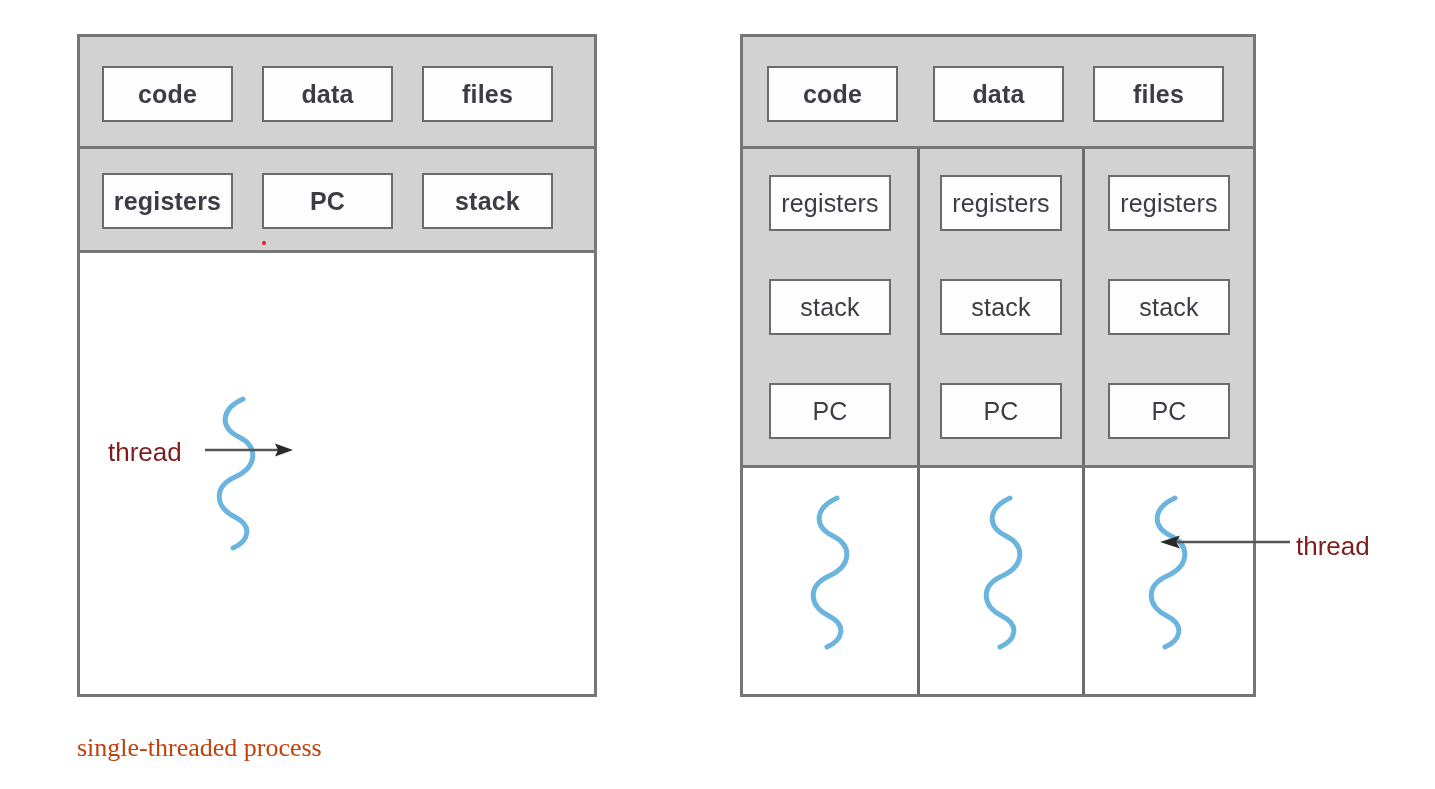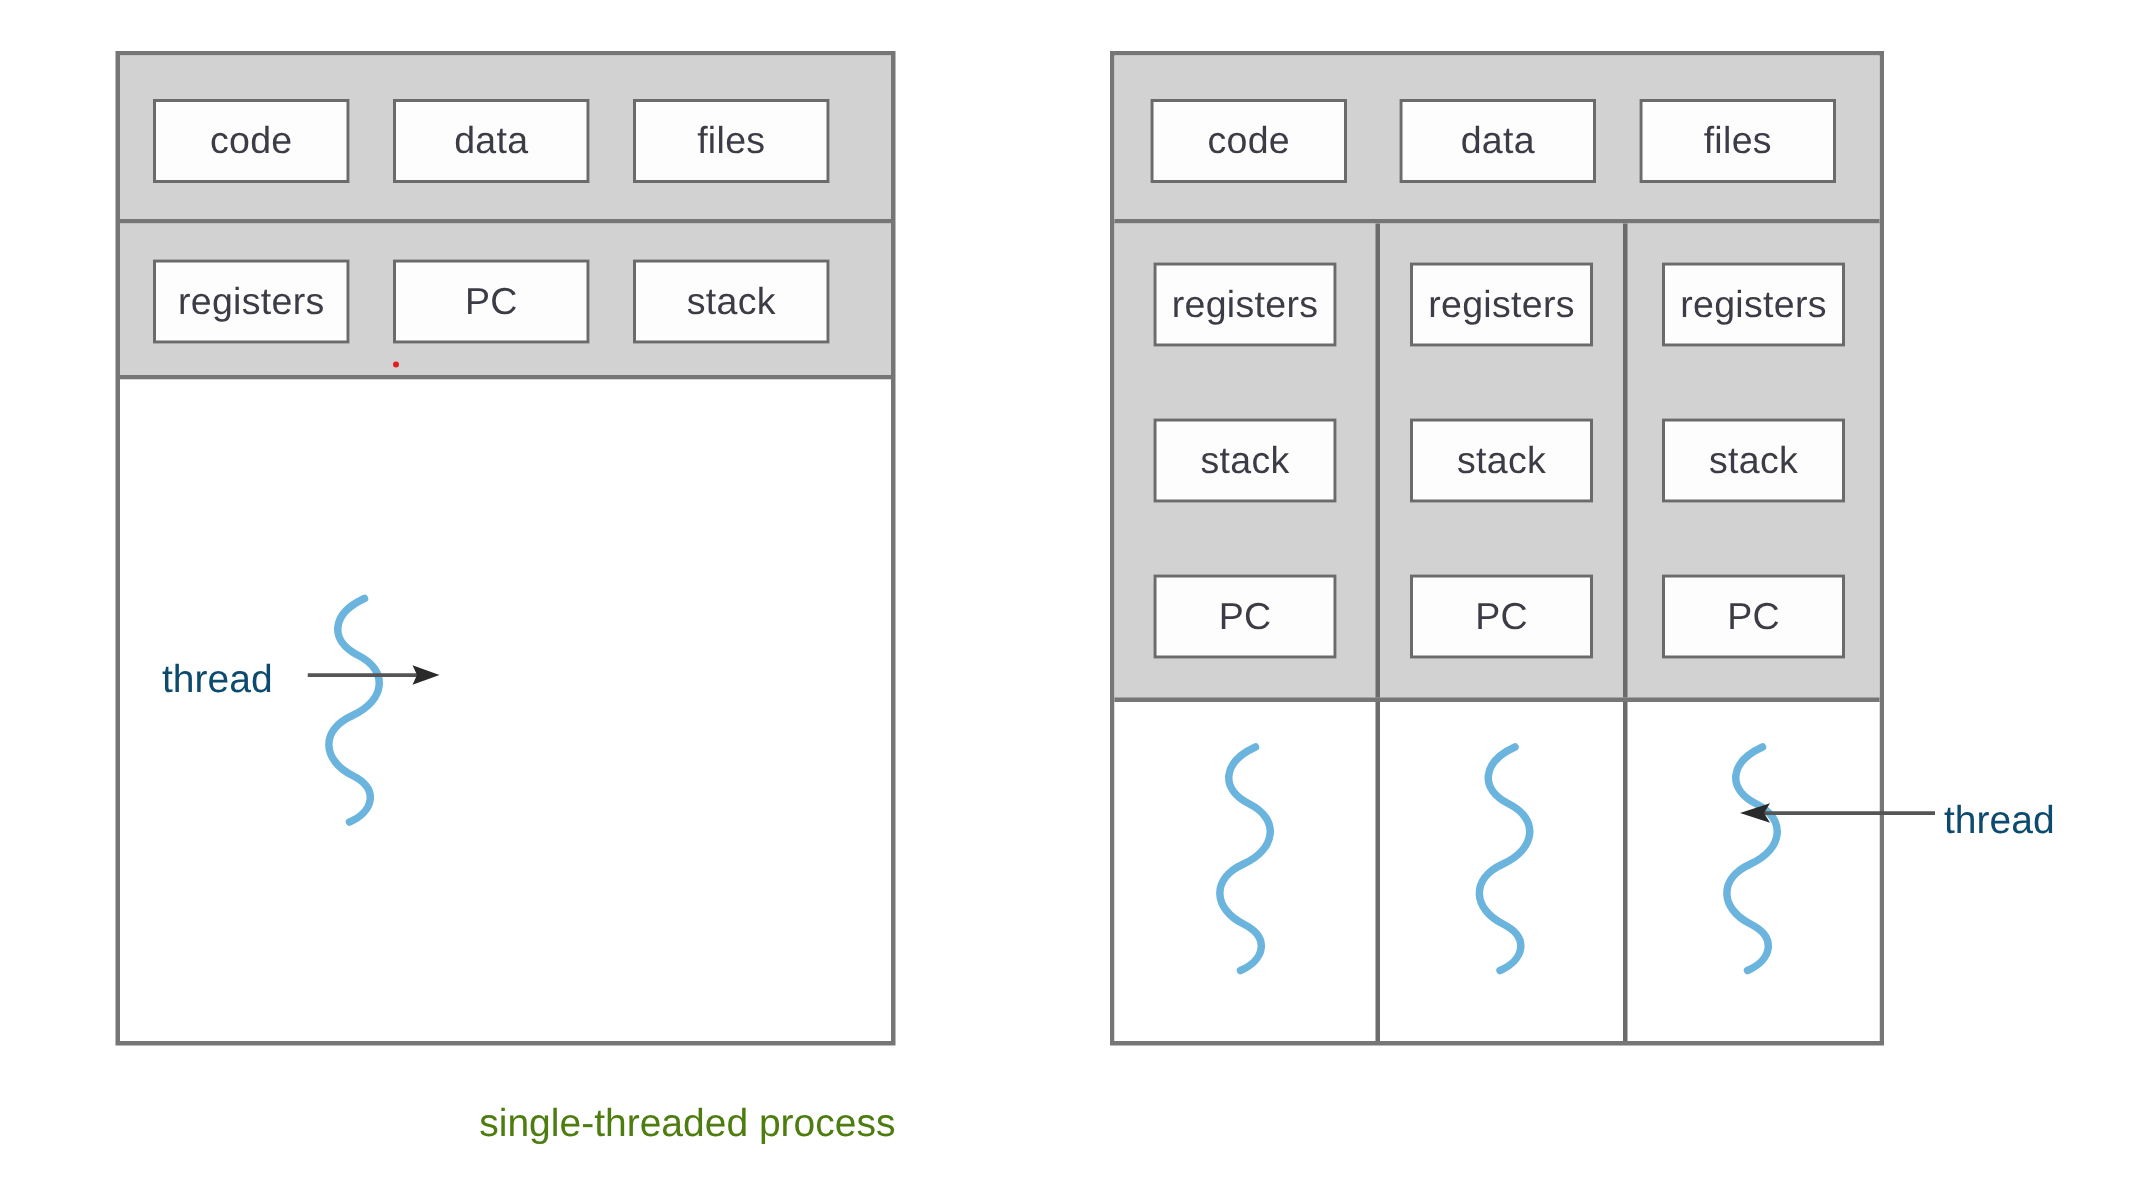--- a/index.html
+++ b/index.html
@@ -32,20 +32,21 @@
   #panel-single { left: 77px;  top: 34px; width: 520px; height: 663px; }
   #panel-multi  { left: 740px; top: 34px; width: 516px; height: 663px; }
 
   
   .band {
     position: absolute;
     box-sizing: border-box;
     background: #d2d2d2;
     left: 0;
     width: 100%;
+    font-weight: bold;
   }
   .band-sep-bottom { border-bottom: 3px solid #767676; }
 
   
   .cellbox {
     position: absolute;
     box-sizing: border-box;
     background: #fdfdfd;
     border: 2px solid #6b6b6b;
     display: flex;
@@ -142,40 +143,41 @@
   
   .squiggle {
     position: absolute;
     pointer-events: none;
   }
 
   
   .anno-label {
     position: absolute;
     font-size: 26px;
-    color: #0c4a6e;
+    color: #7f1d1d;
     white-space: nowrap;
   }
   #thread-label-left  { left: 108px; top: 437px; }
   #thread-label-right { left: 1296px; top: 531px; }
 
   .anno-arrow {
     position: absolute;
     pointer-events: none;
   }
   #thread-arrow-left  { left: 205px; top: 440px; }
   #thread-arrow-right { left: 1160px; top: 532px; }
 
   
   .caption {
     position: absolute;
     font-size: 26px;
-    color: #4d7c0f;
-    text-align: right;
+    color: #c2410c;
+    text-align: left;
     white-space: nowrap;
+    font-family: Liberation Serif, serif;
   }
   #caption-single { left: 77px;  top: 733px; width: 520px; }
   #caption-multi  { left: 740px; top: 733px; width: 516px; }
 </style>
 </head>
 <body>
 
 <div id="stage">
 
   <div class="panel" id="panel-single">

